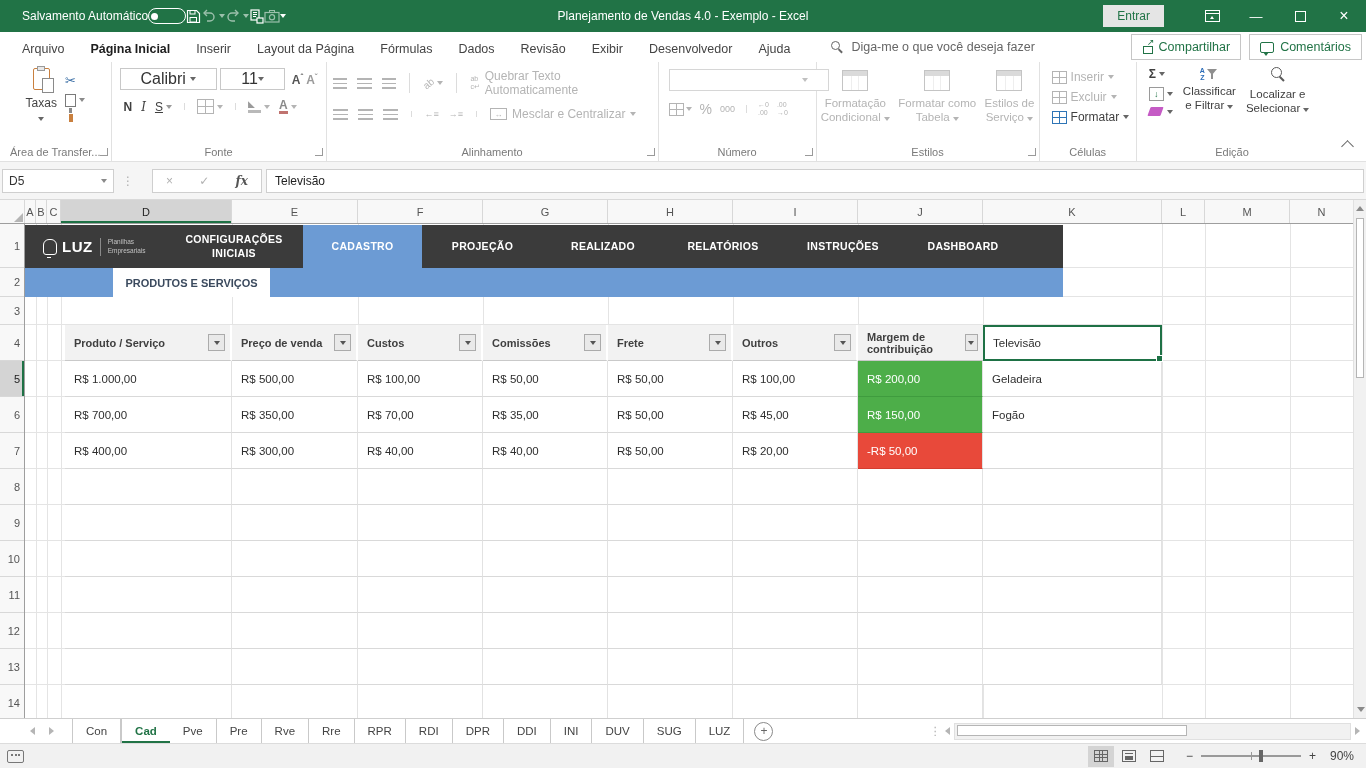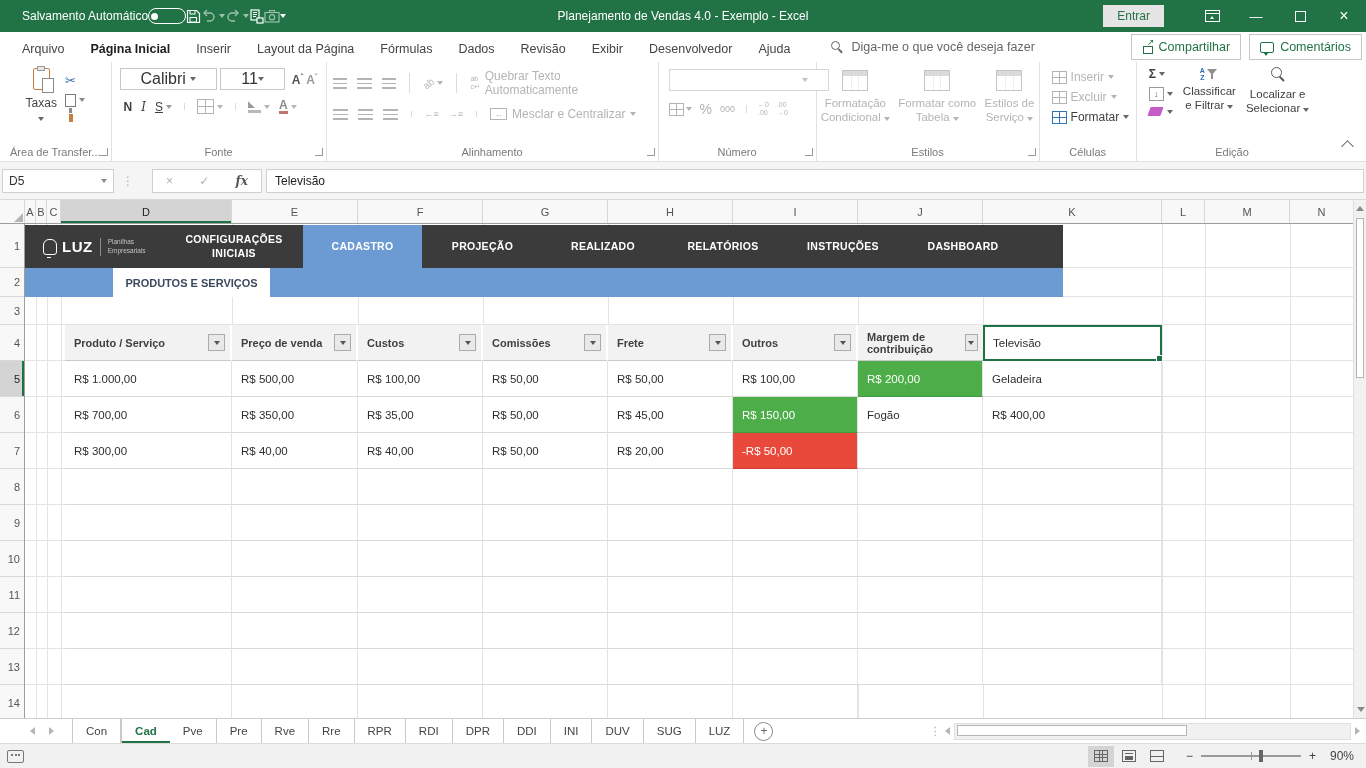--- a/index.html
+++ b/index.html
@@ -589,20 +589,21 @@
     <div class="cell">R$ 500,00</div>
     <div class="cell">R$ 100,00</div>
     <div class="cell">R$ 50,00</div>
     <div class="cell">R$ 50,00</div>
     <div class="cell">R$ 100,00</div>
     <div class="cell margin" data-status="positive">R$ 200,00</div>
 
     <div class="cell">Geladeira</div>
     <div class="cell">R$ 700,00</div>
     <div class="cell">R$ 350,00</div>
+    <div class="cell">R$ 70,00</div>
     <div class="cell">R$ 35,00</div>
     <div class="cell">R$ 50,00</div>
     <div class="cell">R$ 45,00</div>
     <div class="cell margin" data-status="positive">R$ 150,00</div>
 
     <div class="cell">Fogão</div>
     <div class="cell">R$ 400,00</div>
     <div class="cell">R$ 300,00</div>
     <div class="cell">R$ 40,00</div>
     <div class="cell">R$ 40,00</div>

